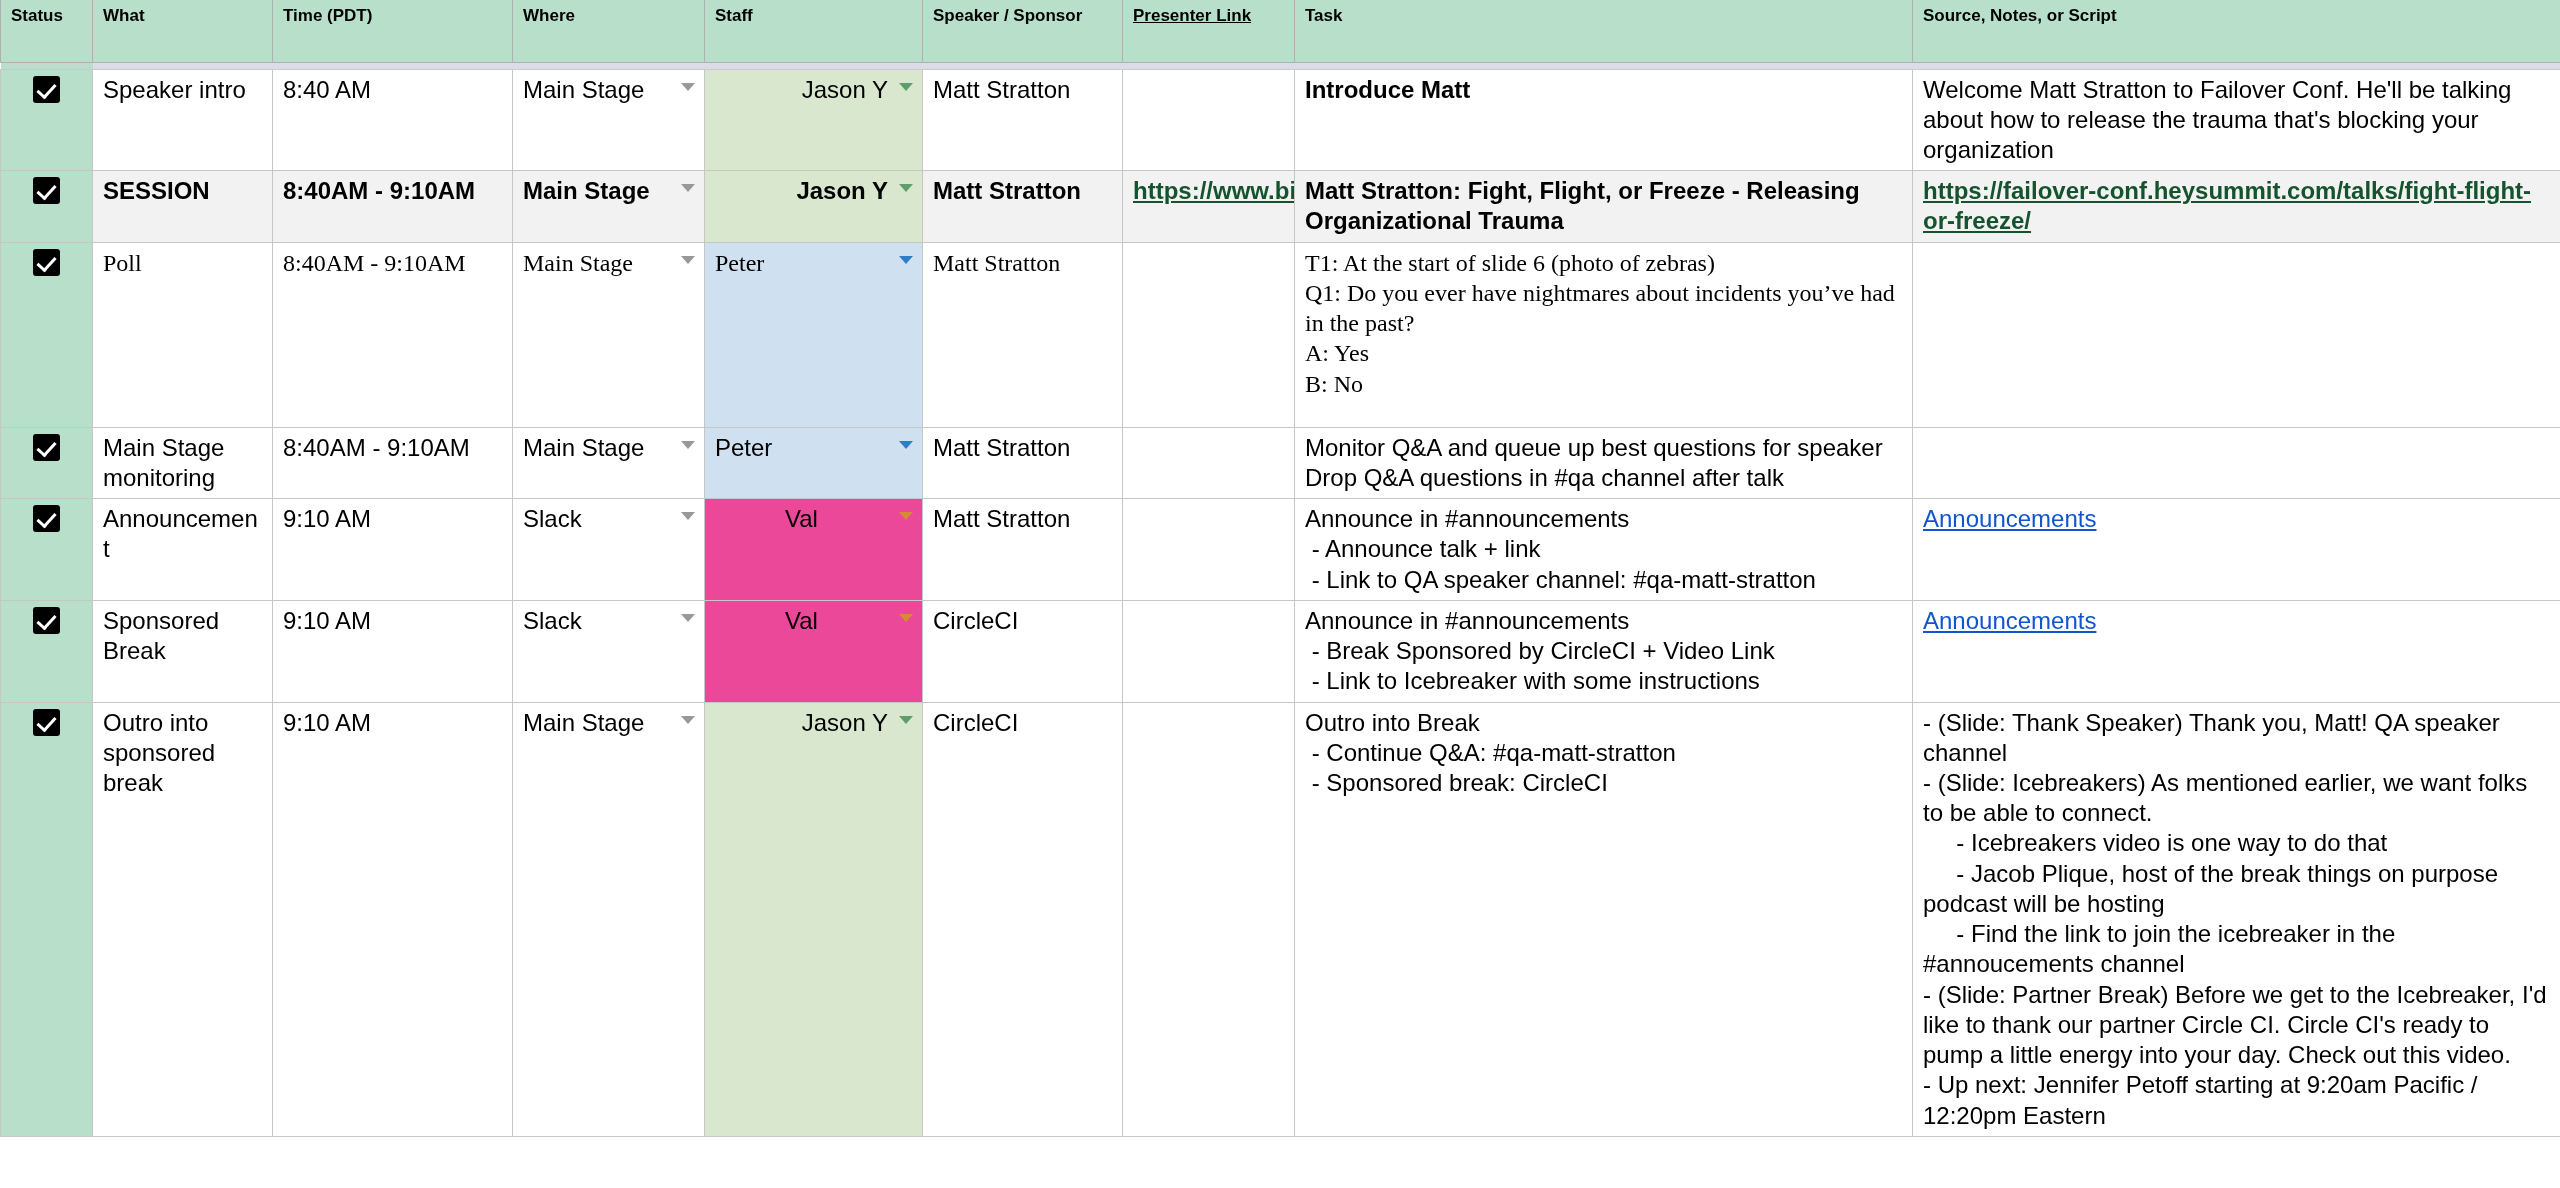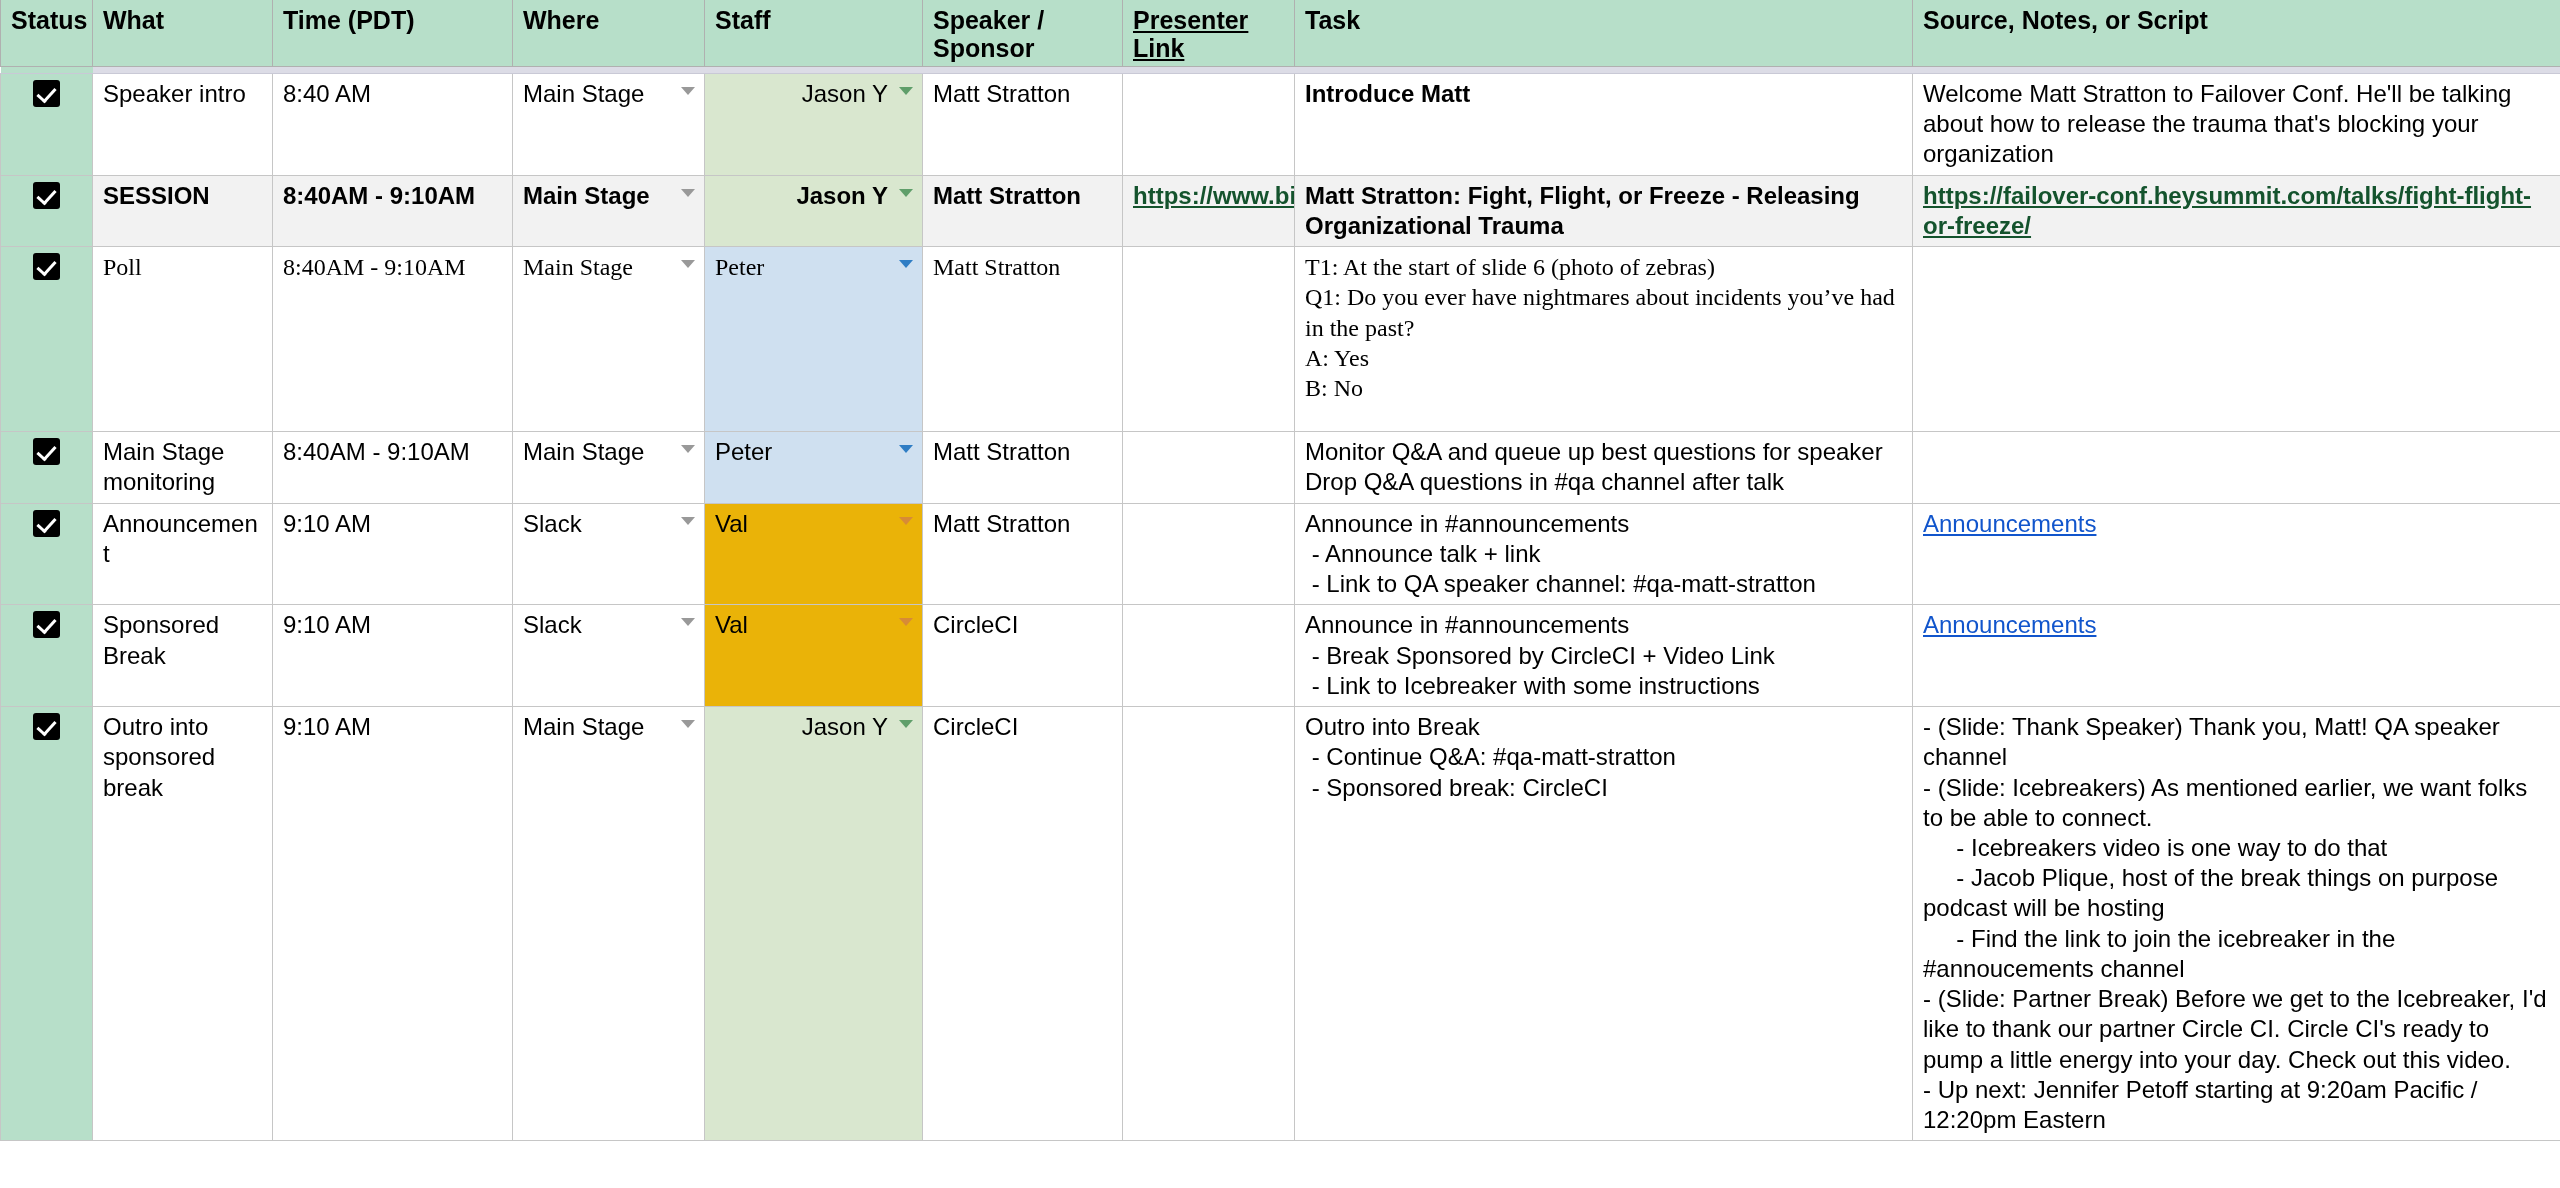--- a/index.html
+++ b/index.html
@@ -29,21 +29,21 @@
   table.sheet col.c-source   { width: 648px; }
 
   
   thead th {
     background: #b7dfc9;
     border: 1px solid #b0b0b0;
     border-top: none;
     vertical-align: top;
     text-align: left;
     padding: 6px 8px 4px 10px;
-    font-size: 25px;
+    font-size: 17px;
     font-weight: bold;
     color: #000;
     height: 62px;
     line-height: 1.12;
     white-space: normal;
     overflow: hidden;
   }
   thead th.underlined span.hdr { text-decoration: underline; }
 
   
@@ -107,21 +107,21 @@
     border-top: 8px solid #999999;
   }
   .dd-arrow.g { border-top-color: #5f9e6a; }
   .dd-arrow.b { border-top-color: #2f7dc4; }
   .dd-arrow.o { border-top-color: #d78b36; }
   .dd-arrow.p { border-top-color: #a9719b; }
 
   
   td.staff-jason  { background: #d9e7cf; text-align: right; }
   td.staff-peter  { background: #cfe0f0; }
-  td.staff-val    { background: #eab308; }
+  td.staff-val    { background: #ec4899; text-align: center; }
   td.staff-kimbre { background: #e6d3e2; }
 
   
   tr.session td { background: #f2f2f2; font-weight: bold; }
   tr.session td.status-cell { background: #b7dfc9; font-weight: normal; }
   tr.session td.staff-jason { background: #d9e7cf; }
 
   td.b { font-weight: bold; }
 
   a.link {

